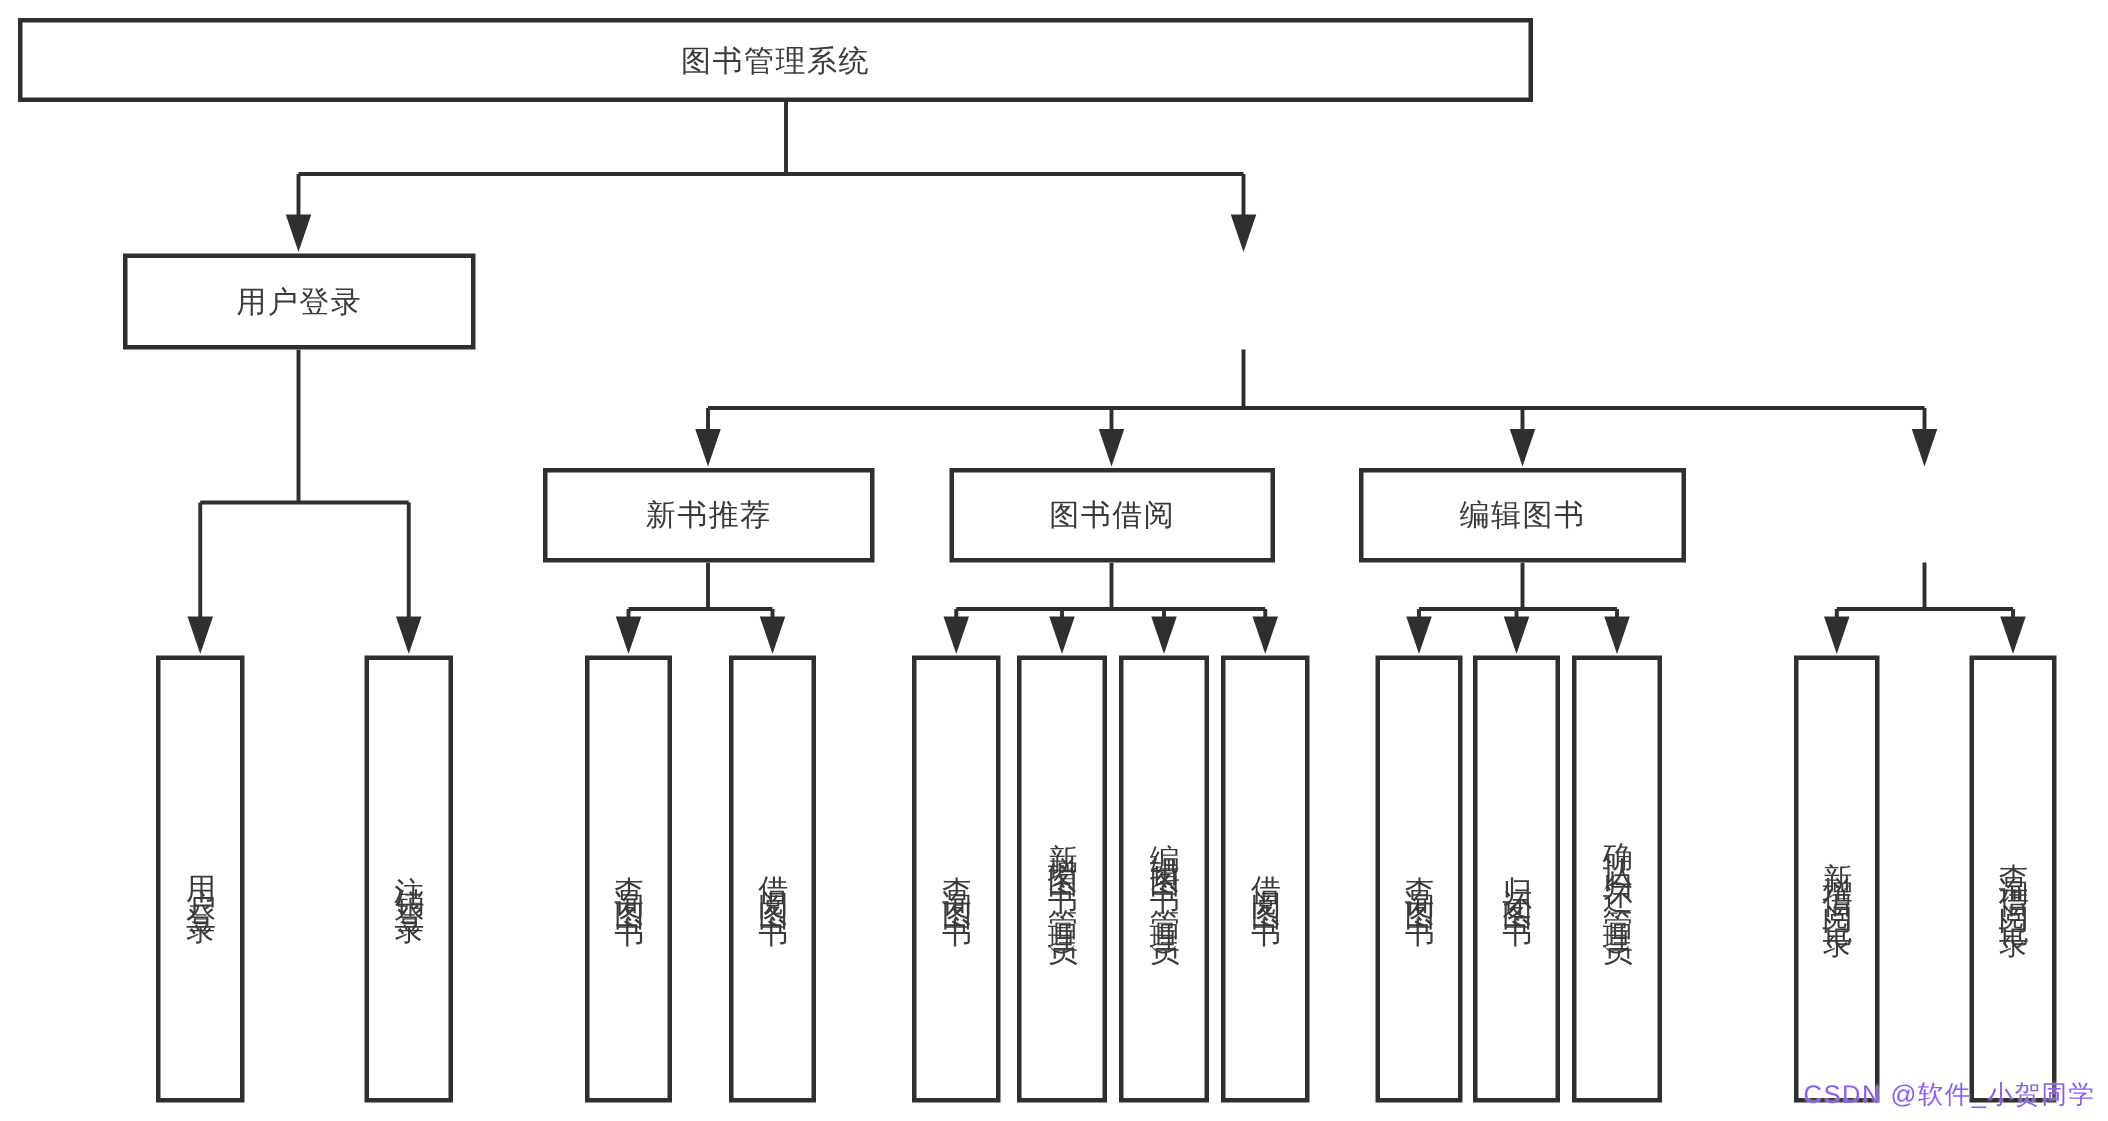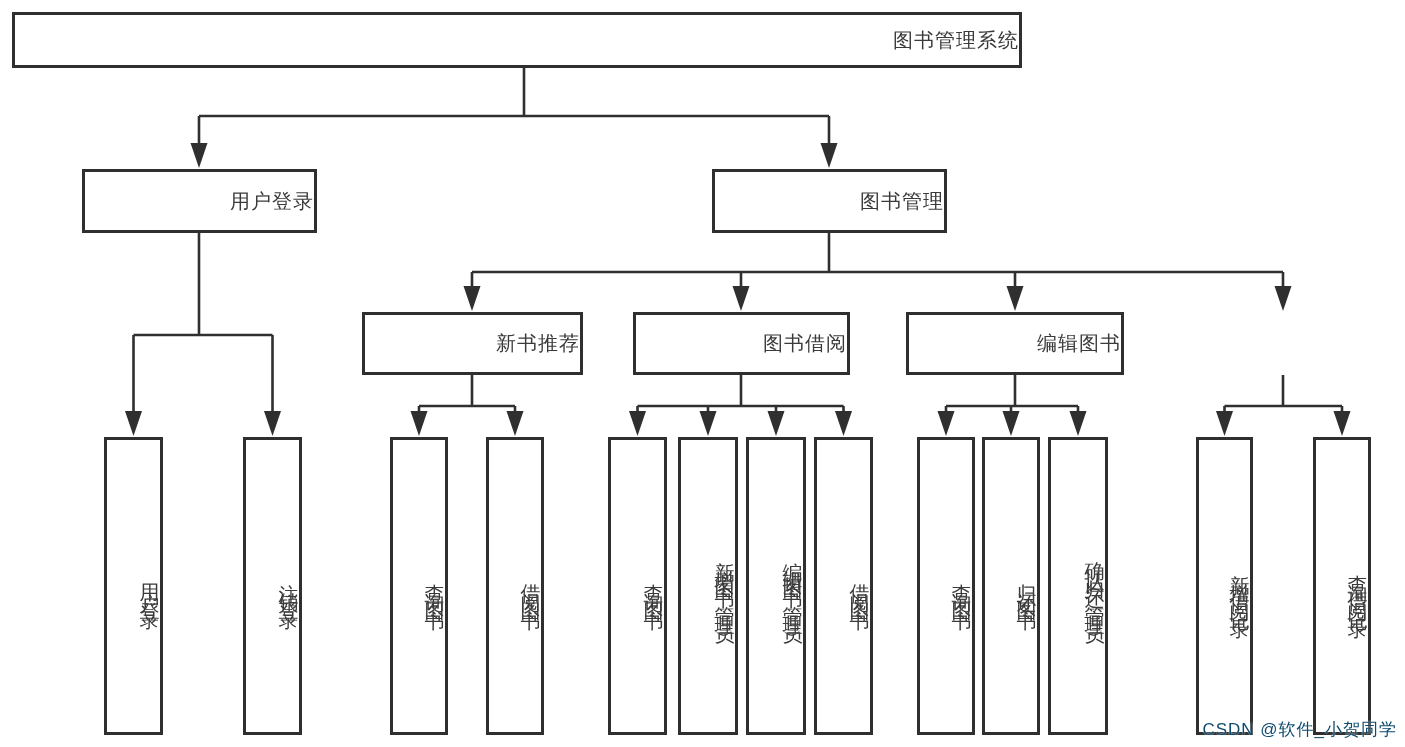--- a/index.html
+++ b/index.html
@@ -5,31 +5,31 @@
   html,body{margin:0;padding:0;background:#ffffff;}
   .canvas{
     position:relative;width:1405px;height:747px;background:#ffffff;overflow:hidden;
     font-family:"Liberation Sans","DejaVu Sans",sans-serif;
   }
   .connectors{position:absolute;left:0;top:0;width:1405px;height:747px;}
   .connectors .lines{stroke:#2f2f2f;stroke-width:2.6;fill:none;}
   .connectors use{fill:#2f2f2f;}
   .box{
     position:absolute;box-sizing:border-box;background:#ffffff;
-    border:3px solid #2f2f2f;display:flex;align-items:center;justify-content:flex-end;
+    border:3px solid #2f2f2f;display:flex;align-items:center;justify-content:center;
     color:#3a3a3a;font-size:20px;
   }
   .hlabel{letter-spacing:1px;white-space:nowrap;}
   .vtext{
     writing-mode:vertical-rl;text-orientation:mixed;
     letter-spacing:9px;line-height:1;
   }
   .watermark{
     position:absolute;right:8px;bottom:6px;z-index:5;
-    font-size:17px;color:#0c4a6e;letter-spacing:1px;white-space:nowrap;
+    font-size:17px;color:#8b5cf6;letter-spacing:1px;white-space:nowrap;
     text-shadow:0 0 2px #ffffff;
   }
 </style>
 </head>
 <body>
 
 <div class="canvas">
 
   <svg class="connectors" viewBox="0 0 1405 747" xmlns="http://www.w3.org/2000/svg">
     <defs>
@@ -65,23 +65,20 @@
       <use href="#arw" x="1342" y="436"></use>
     </g>
   </svg>
 
   <div class="box" style="left:12px;top:12px;width:1010px;height:56px">
     <span class="hlabel">图书管理系统</span>
   </div>
 
   <div class="box" style="left:82px;top:169px;width:235px;height:64px">
     <span class="hlabel">用户登录</span>
-  </div>
-  <div class="box" style="left:712px;top:169px;width:235px;height:64px">
-    <span class="hlabel">图书管理</span>
   </div>
 
   <div class="box" style="left:633px;top:312px;width:217px;height:63px">
     <span class="hlabel">图书借阅</span>
   </div>
   <div class="box" style="left:362px;top:312px;width:221px;height:63px">
     <span class="hlabel">新书推荐</span>
   </div>
   <div class="box" style="left:906px;top:312px;width:218px;height:63px">
     <span class="hlabel">编辑图书</span>

